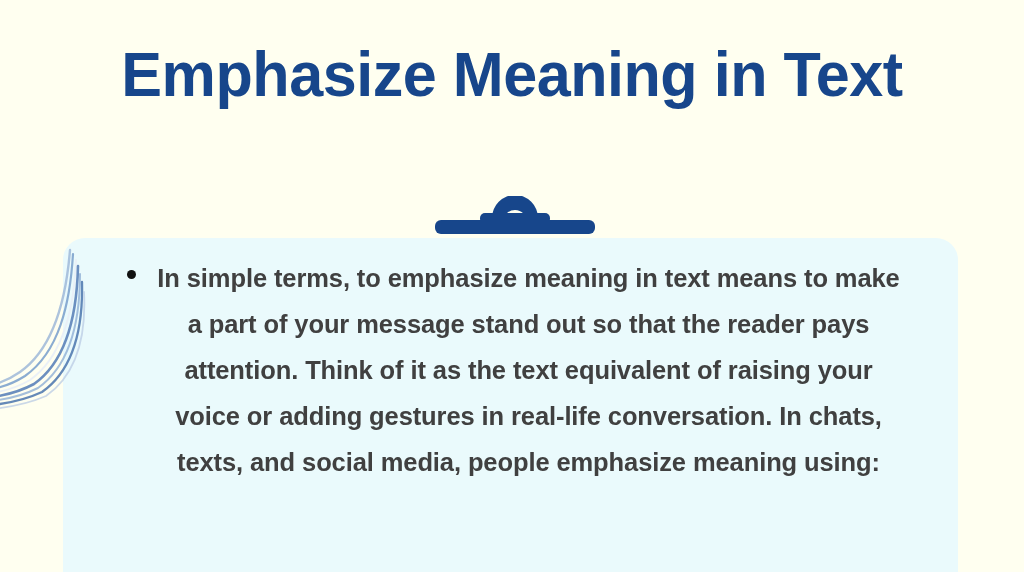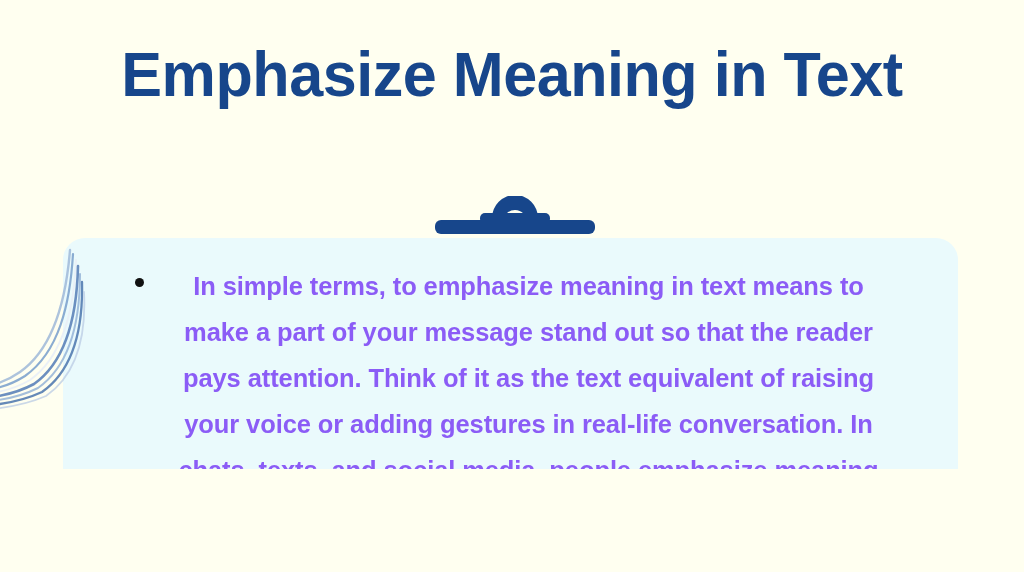--- a/index.html
+++ b/index.html
@@ -12,21 +12,21 @@
     overflow: hidden;
     background: #fffff0;
     font-family: "Liberation Sans", sans-serif;
     position: relative;
   }
 
   #slide {
     position: absolute;
     inset: 0;
     width: 1024px;
-    height: 469px;
+    height: 572px;
     background: #fffff0;
     overflow: hidden;
   }
 
   
   #title-block {
     position: absolute;
     top: 38px;
     left: 0;
     width: 1024px;
@@ -80,23 +80,23 @@
     position: absolute;
     left: 63px;
     top: 255px;
     width: 895px;
     margin: 0;
     padding: 0;
     list-style: none;
   }
   #body-item {
     position: relative;
-    margin: 8px;
+    margin: 0;
     padding: 0 52px 0 88px;
-    color: #8b5cf6;
+    color: #404040;
     font-family: "Liberation Sans", sans-serif;
     font-weight: bold;
     font-size: 25.5px;
     line-height: 46px;
     text-align: center;
     letter-spacing: -0.1px;
   }
   #body-bullet {
     position: absolute;
     left: 64px;

